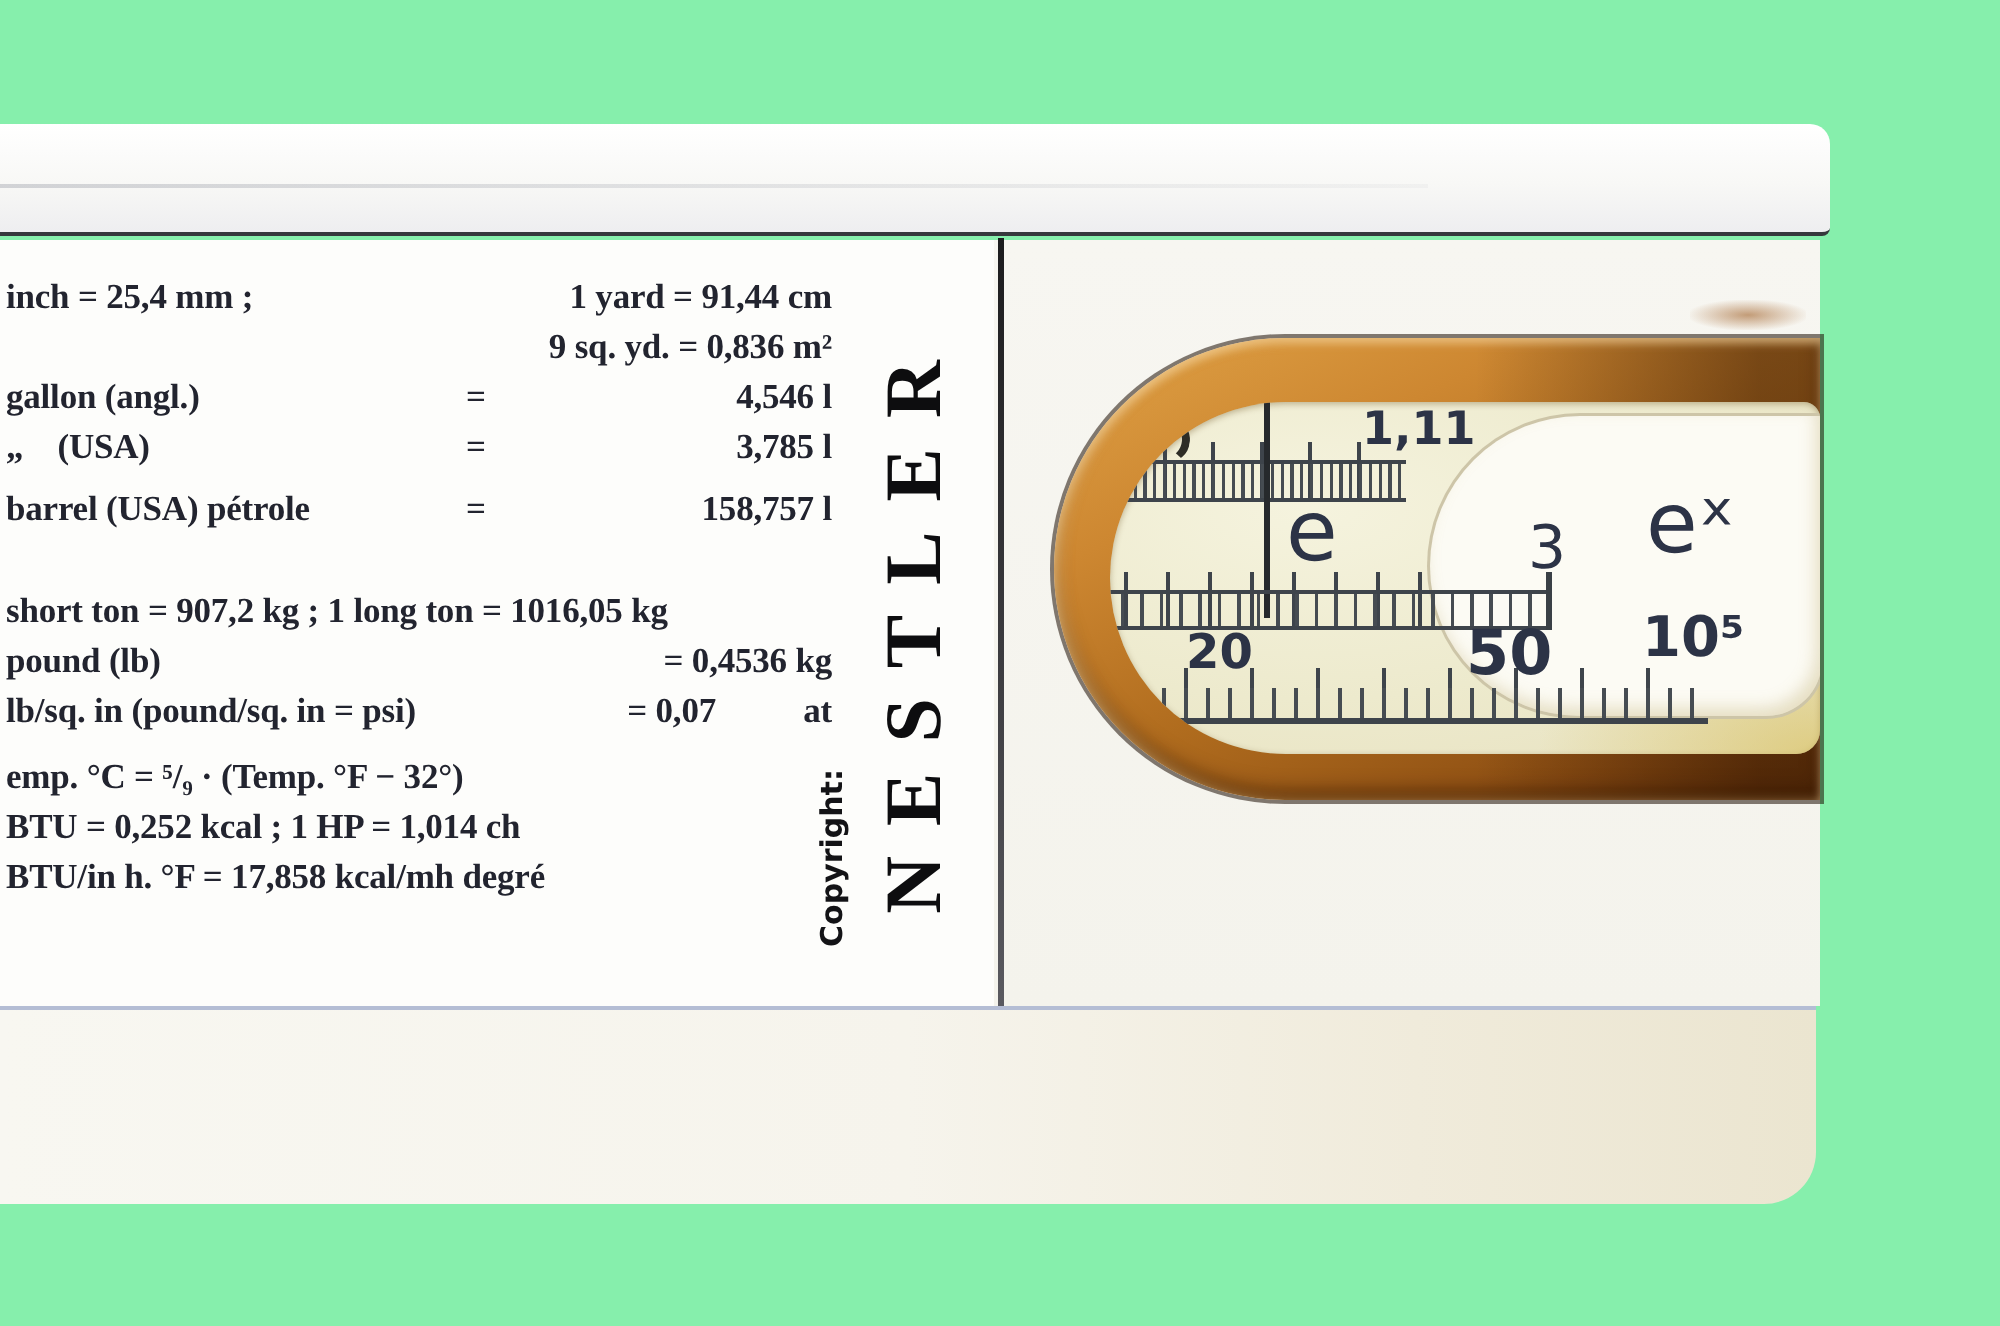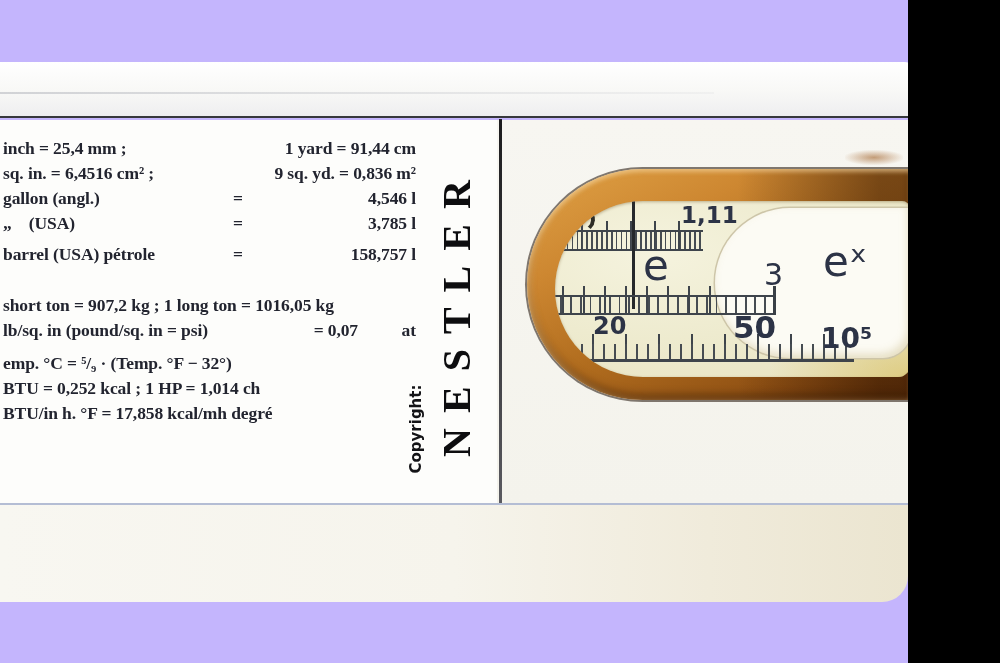--- a/index.html
+++ b/index.html
@@ -1,16 +1,16 @@
 <!DOCTYPE html>
 <html><head>
 <meta charset="utf-8">
 <style>
   html,body{margin:0;padding:0;background:#000;}
-  #stage{position:relative;width:908px;height:663px;background:#c4b5fd;overflow:hidden;
+  #stage{position:relative;width:1000px;height:663px;background:#86efac;overflow:hidden;
          font-family:"Liberation Serif",serif;}
 
   
   .strip-top{position:absolute;left:0;top:62px;width:915px;height:56px;box-sizing:border-box;
     background:linear-gradient(180deg,#ffffff 0%,#f8f8f6 55%,#eeeef0 100%);
     border-bottom:2px solid #36383c;border-radius:0 10px 4px 0;}
   .strip-top .scratch{position:absolute;left:0;top:30px;width:78%;height:2px;
     background:linear-gradient(90deg,rgba(110,115,130,.28),rgba(110,115,130,.05));}
   .face{position:absolute;left:0;top:120px;width:910px;height:383px;
     background:linear-gradient(180deg,#f7f6f1 0%,#f4f3ec 100%);}
@@ -83,46 +83,47 @@
   .crescent{position:absolute;left:19px;top:8px;width:14px;height:16px;border-radius:50%;
     border:3px solid transparent;border-right:4px solid #2e2d26;transform:rotate(6deg);}
 
   .slbl{position:absolute;font-family:"DejaVu Sans",sans-serif;color:#2c3346;line-height:1;}
   .l-111{left:126px;top:3px;font-size:23px;font-weight:700;letter-spacing:0;}
   .l-e{left:88px;top:44px;font-size:42px;font-weight:400;}
   .l-3{left:209px;top:59px;font-size:30px;font-weight:400;}
   .l-ex{left:268px;top:40px;font-size:42px;font-weight:400;}
   .l-20{left:38px;top:113px;font-size:24px;font-weight:700;}
   .l-50{left:178px;top:111px;font-size:31px;font-weight:700;}
-  .l-105{left:266px;top:124px;font-size:28px;font-weight:700;}
+  .l-105{left:266px;top:104px;font-size:28px;font-weight:700;}
 
   .stain{position:absolute;left:845px;top:150px;width:58px;height:15px;
     background:radial-gradient(ellipse at 50% 50%,rgba(152,82,20,.55),rgba(152,82,20,0) 75%);}
 </style>
 </head>
 <body>
 
 <div id="stage">
 
   <div class="strip-top">
     <div class="scratch"></div>
   </div>
   <div class="face"></div>
   <div class="label-panel"></div>
   <div class="strip-bottom"></div>
   <div class="seam"></div>
   <div class="stain"></div>
 
   <div class="conv-table">
     <div class="trow"><span class="tl">inch = 25,4 mm ;</span><span class="tv">1 yard = 91,44 cm</span></div>
-    <div class="trow"><span class="tl">sq. in. = 6,4516 cm² ;</span><span class="tv">9 sq. yd. = 0,836 m²</span></div>
+    <div class="trow"><span class="tv">9 sq. yd. = 0,836 m²</span></div>
     <div class="trow"><span class="tl">gallon (angl.)</span><span class="teq">=</span><span class="tv">4,546 l</span></div>
     <div class="trow"><span class="tl">„    (USA)</span><span class="teq">=</span><span class="tv">3,785 l</span></div>
     <div class="trow mt6"><span class="tl">barrel (USA) pétrole</span><span class="teq">=</span><span class="tv">158,757 l</span></div>
     <div class="trow mt10"><span class="tl">short ton = 907,2 kg ; 1 long ton = 1016,05 kg</span><span class="tv"></span></div>
+    <div class="trow"><span class="tl">pound (lb)</span><span class="tv">= 0,4536 kg</span></div>
     <div class="trow"><span class="tl">lb/sq. in (pound/sq. in = psi)</span><span class="tv">= 0,07</span><span class="tu">at</span></div>
     <div class="trow mt8"><span class="tl">emp. °C = ⁵/₉ · (Temp. °F − 32°)</span><span class="tv"></span></div>
     <div class="trow"><span class="tl">BTU = 0,252 kcal ; 1 HP = 1,014 ch</span><span class="tv"></span></div>
     <div class="trow"><span class="tl">BTU/in h. °F = 17,858 kcal/mh degré</span><span class="tv"></span></div>
   </div>
 
   <div class="nestler">NESTLER</div>
   <div class="copyright">Copyright:</div>
 
   <div class="win-frame"></div>

